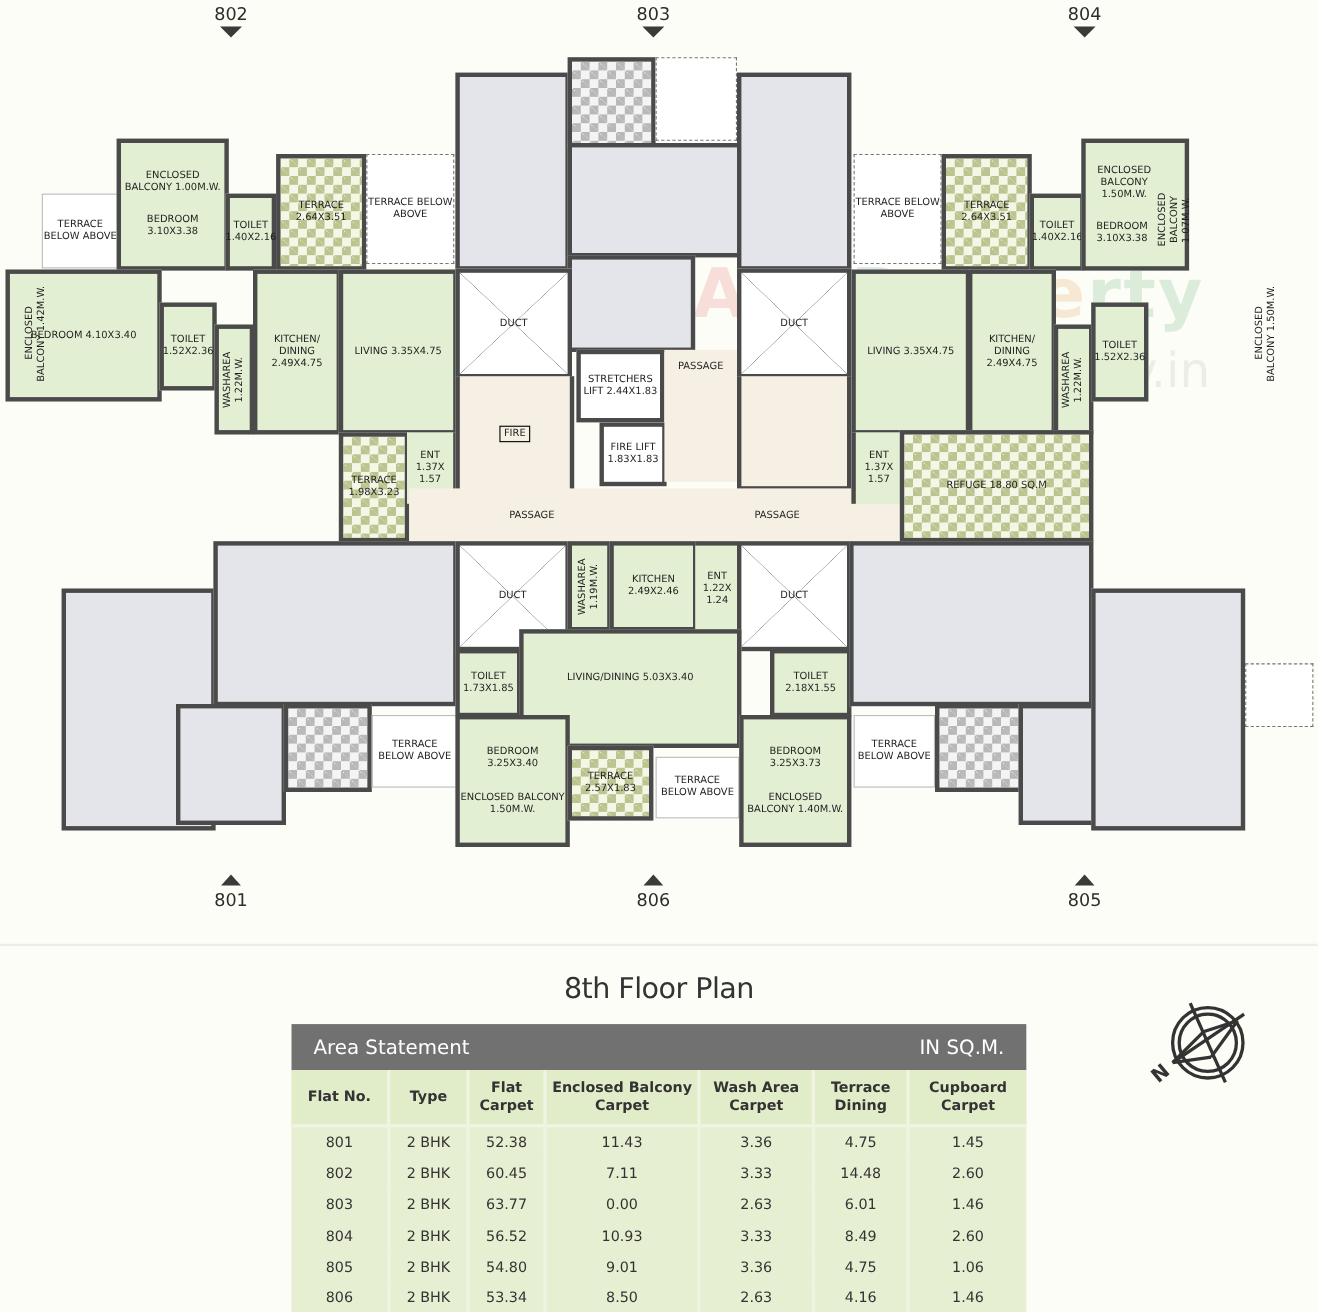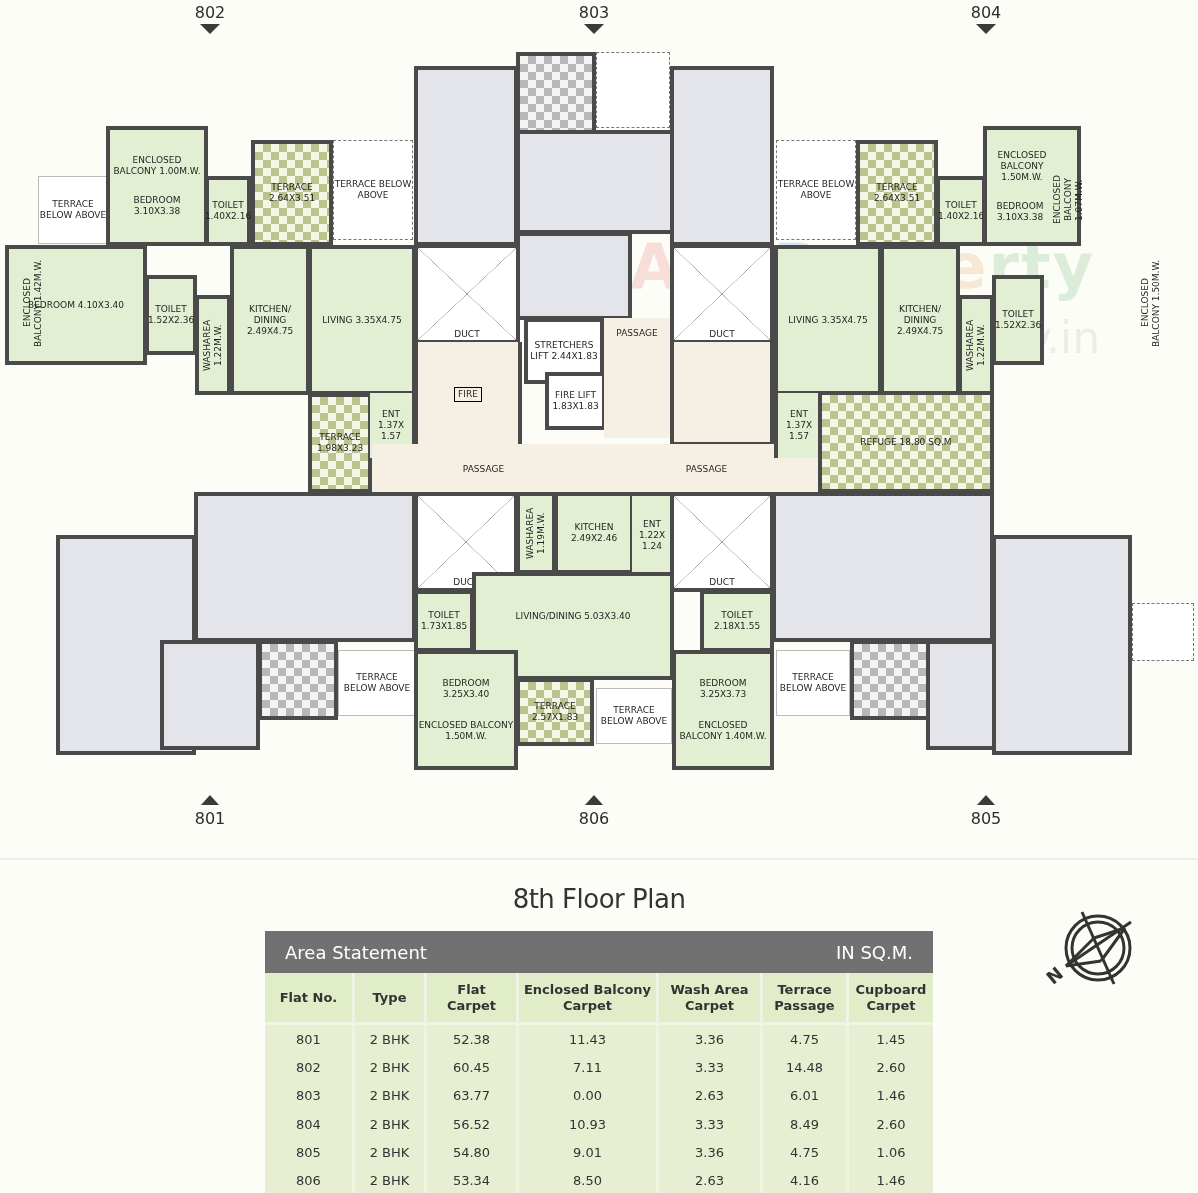--- a/index.html
+++ b/index.html
@@ -40,21 +40,20 @@
     background-image:
       linear-gradient(45deg, #b8b8b8 25%, transparent 25%, transparent 75%, #b8b8b8 75%),
       linear-gradient(45deg, #b8b8b8 25%, transparent 25%, transparent 75%, #b8b8b8 75%);
     background-size: 16px 16px; background-position: 0 0, 8px 8px;
   }
   .duct {
     background:
       linear-gradient(to top right, transparent calc(50% - 0.5px), #9a9a9a, transparent calc(50% + 0.5px)),
       linear-gradient(to bottom right, transparent calc(50% - 0.5px), #9a9a9a, transparent calc(50% + 0.5px)),
       #ffffff;
-    justify-content: flex-end;
   }
   .thin { border-width: 1px; border-color: #bbb; }
   .dashed { border: 1px dashed #777; }
   .vert { writing-mode: vertical-rl; transform: rotate(180deg); }
   .lbl { position: absolute; font-family: "DejaVu Sans", sans-serif; font-size: 9px; line-height: 11px; text-align: center; text-transform: uppercase; color: #1f1f1f; }
 
   .title {
     position: absolute; top: 884px; left: 0; width: 1198px; text-align: center;
     font-family: "DejaVu Sans", sans-serif; font-size: 26px; color: #333; letter-spacing: -0.5px;
   }
@@ -161,21 +160,21 @@
     </div>
   <div class="room duct" style="left:670px;top:244px;width:104px;height:100px">
       <span>Duct</span>
     </div>
   <div class="room cream" style="left:414px;top:342px;width:108px;height:104px;border-width:0 4px 0 4px">
       <span style="background:#f5f0e3;border:1px solid #000000;padding:1px 3px">Fire</span>
     </div>
   <div class="room white" style="left:524px;top:318px;width:80px;height:66px">
       <span>Stretchers Lift 2.44x1.83</span>
     </div>
-  <div class="room white" style="left:545px;top:372px;width:61px;height:58px">
+  <div class="room white" style="left:545px;top:384px;width:61px;height:58px">
       <span>Fire Lift 1.83x1.83</span>
     </div>
   <div class="room cream" style="left:604px;top:318px;width:66px;height:120px;border:none">
       <span style="margin-bottom:90px">Passage</span>
     </div>
   <div class="room cream" style="left:670px;top:342px;width:104px;height:104px;border-width:0 4px 4px 4px"></div>
   <div class="room cream" style="left:372px;top:444px;width:446px;height:50px;border:none;flex-direction:row;justify-content:space-around">
     <span>Passage</span>
     <span>Passage</span>
   </div>
@@ -294,24 +293,24 @@
 <div class="table-wrap">
   <div class="table-head">
     <span>Area Statement</span>
     <span>IN SQ.M.</span>
   </div>
   <table>
     <thead>
       <tr>
         <th style="width:90px">Flat No.</th>
         <th style="width:72px">Type</th>
-        <th style="width:92px">Flat Carpet</th>
+        <th style="width:70px">Flat Carpet</th>
         <th style="width:140px">Enclosed Balcony Carpet</th>
         <th style="width:104px">Wash Area Carpet</th>
-        <th style="width:86px">Terrace Passage</th>
+        <th style="width:86px">Terrace Dining</th>
         <th>Cupboard Carpet</th>
       </tr>
     </thead>
     <tbody>
       <tr>
         <td>801</td>
           <td>2 BHK</td>
           <td>52.38</td>
           <td>11.43</td>
           <td>3.36</td>

